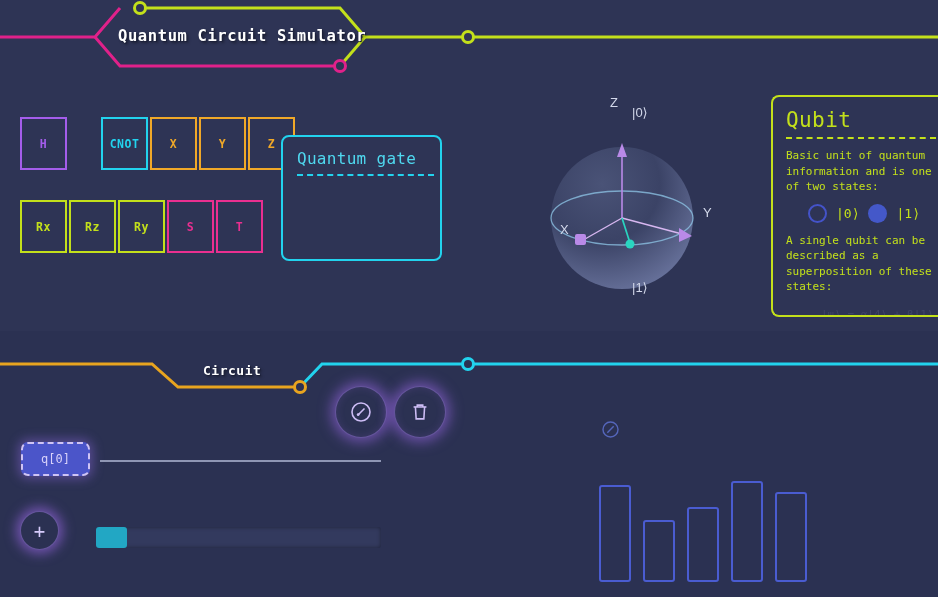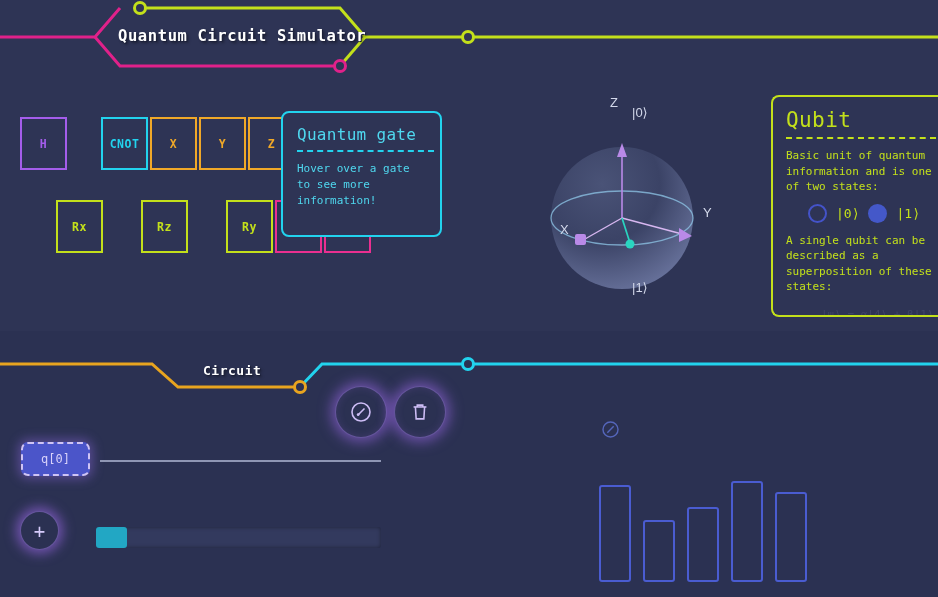--- a/index.html
+++ b/index.html
@@ -66,21 +66,21 @@
     border: 2px solid;
     background: #2e3455;
     font-size: 11.5px;
     font-weight: bold;
     letter-spacing: 0.5px;
     cursor: pointer;
   }
   .gate.g-purple  { border-color: #a45deb; color: #a45deb; }
   .gate.g-cyan    { border-color: #22d3ee; color: #22d3ee; margin-left: 32px; }
   .gate.g-orange  { border-color: #f0a828; color: #f0a828; }
-  .gate.g-lime    { border-color: #c3e01b; color: #c3e01b; margin-left: 36px; }
+  .gate.g-lime    { border-color: #c3e01b; color: #c3e01b; }
   .gate.g-magenta { border-color: #ea2f90; color: #ea2f90; }
 
   
   .card-gate {
     position: absolute;
     left: 281px; top: 111px;
     width: 161px; height: 126px;
     border: 2px solid #22d3ee;
     border-radius: 8px;
     background: #2e3455;
@@ -315,24 +315,23 @@
   </div>
   <div class="gate-row">
     <div class="gate g-lime" style="border-color: rgb(195, 224, 27); color: rgb(195, 224, 27);">Rx</div>
     <div class="gate g-lime" style="border-color: rgb(195, 224, 27); color: rgb(195, 224, 27);">Rz</div>
     <div class="gate g-lime" style="border-color: rgb(195, 224, 27); color: rgb(195, 224, 27);">Ry</div>
     <div class="gate g-magenta" style="border-color: rgb(234, 47, 144); color: rgb(234, 47, 144);">S</div>
     <div class="gate g-magenta" style="border-color: rgb(234, 47, 144); color: rgb(234, 47, 144);">T</div>
   </div>
 </div>
 
-<div class="card-gate" style="border-color: rgb(34, 211, 238);">
+<div class="card-gate" style="border-color: rgb(34, 211, 238); margin-top: 24px;">
   <div class="ct">Quantum gate</div>
   <div class="cdash"></div>
-  <div class="cb">Hover over a gate to see more information!</div>
 </div>
 
 <div class="bloch">
   <svg width="210" height="215">
     <defs>
       <radialGradient id="sphGrad" cx="36%" cy="26%" r="78%">
         <stop offset="0%" stop-color="#4a5377"></stop>
         <stop offset="52%" stop-color="#3b4366"></stop>
         <stop offset="100%" stop-color="#667099"></stop>
       </radialGradient>

